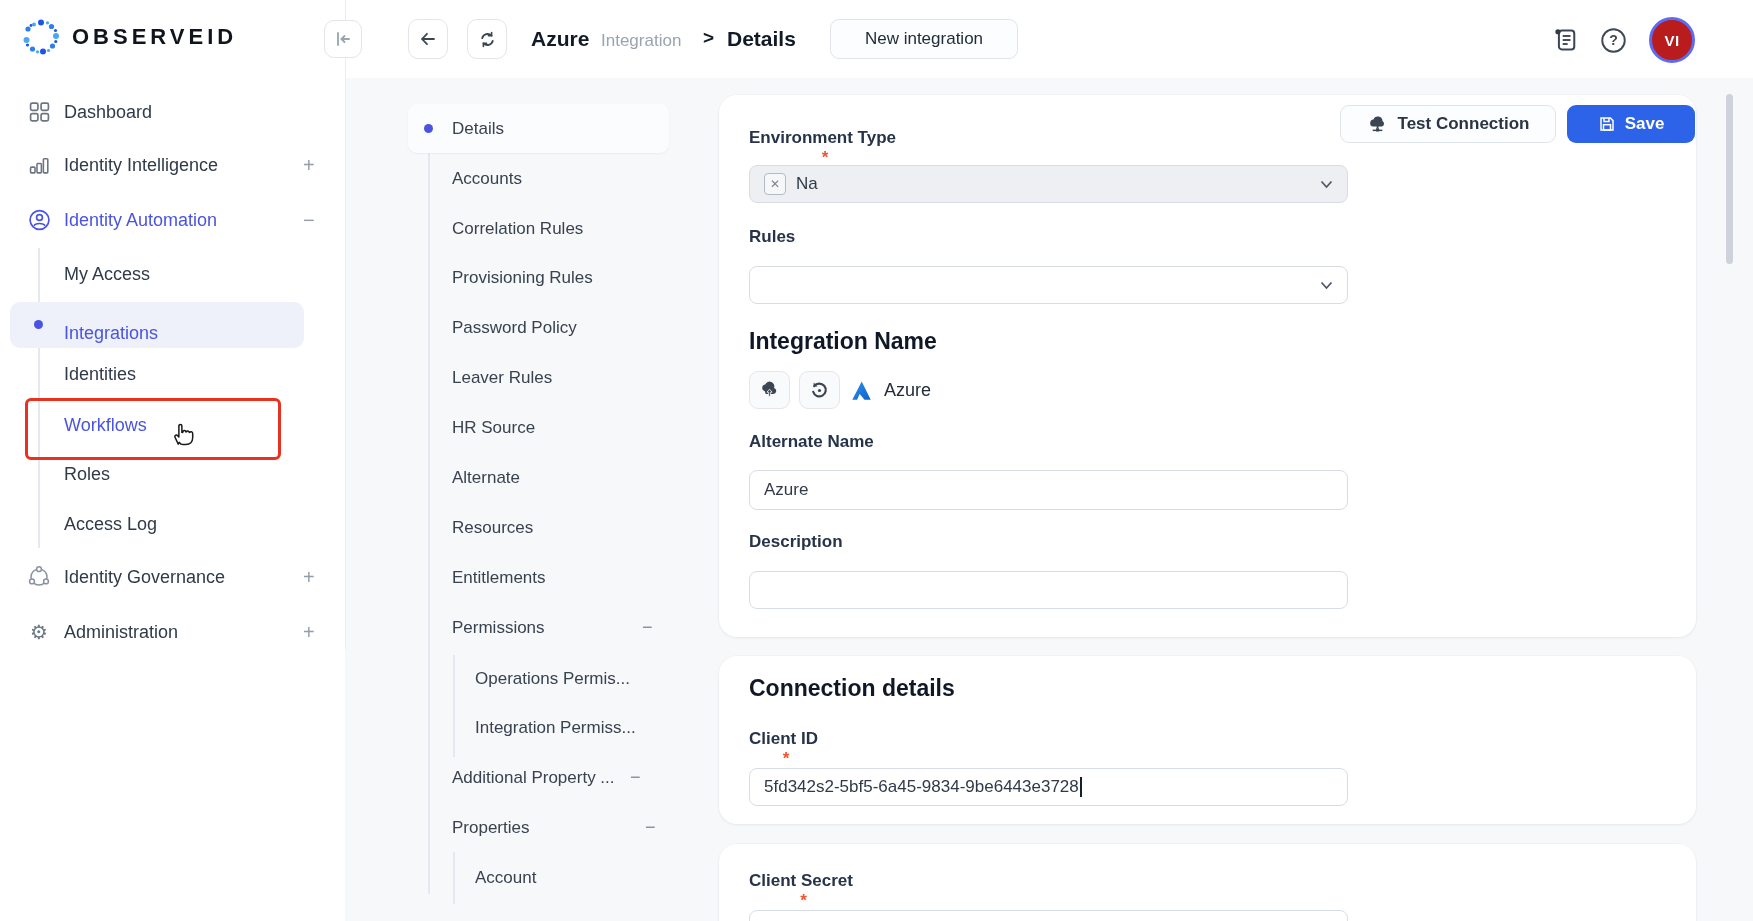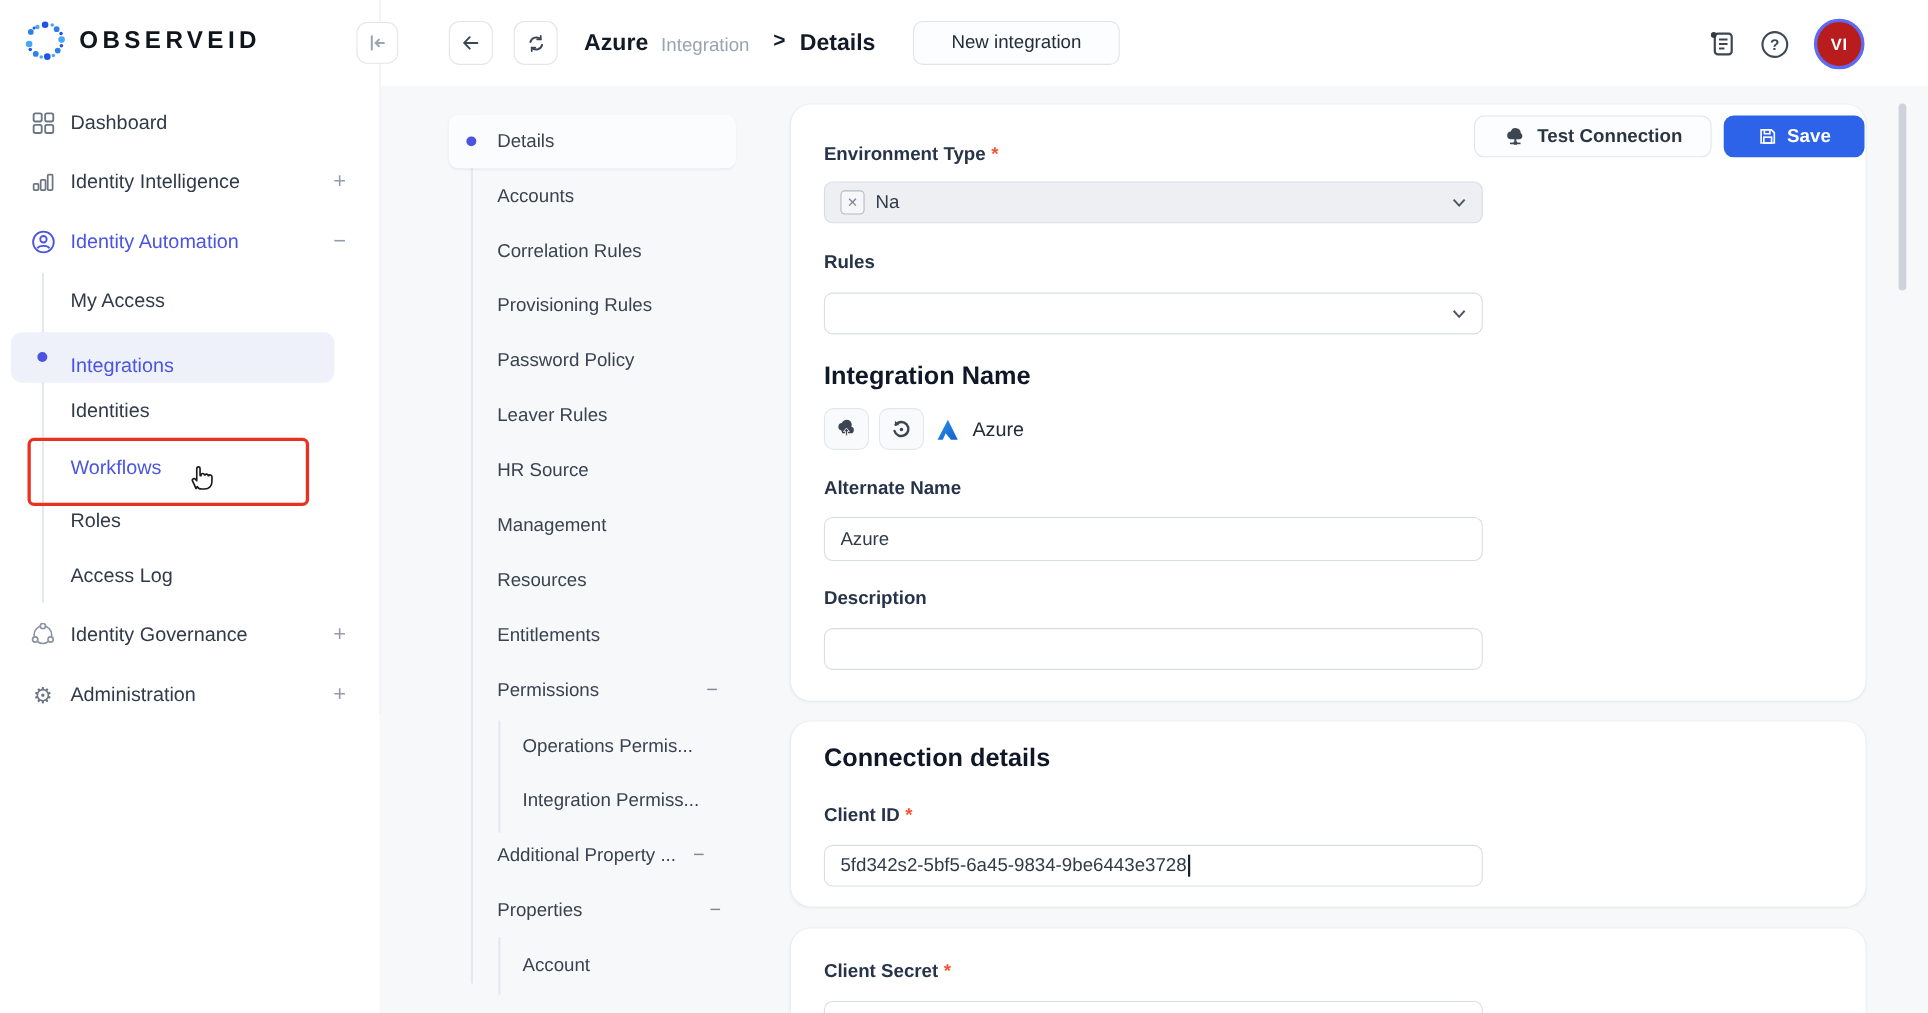--- a/index.html
+++ b/index.html
@@ -27,21 +27,21 @@
   .btn-outline{position:absolute;display:flex;align-items:center;justify-content:center;gap:9px;
                border:1px solid #e1e5ea;border-radius:9px;background:#fcfdfe;box-sizing:border-box;
                font-size:17px;color:#222c3a;}
   
   .main-bg{left:345px;top:78px;width:1408px;height:843px;background:#f7f8fa;}
   .sn-item{position:absolute;height:24px;display:flex;align-items:center;font-size:17px;color:#39424f;white-space:nowrap;}
   .sn-toggle{position:absolute;font-size:18px;color:#7e8795;}
   .pill-sub{left:408px;top:104px;width:261px;height:49px;background:#fbfcfe;border-radius:9px;box-shadow:0 1px 2px rgba(16,24,40,.05);}
   .card{position:absolute;left:719px;width:977px;background:#fff;border-radius:18px;
         box-shadow:0 1px 3px rgba(16,24,40,.06),0 0 0 1px rgba(16,24,40,.015);}
-  .flabel{position:absolute;left:30px;height:24px;display:flex;align-items:center;font-size:17px;font-weight:700;color:#273349;}
+  .flabel{position:absolute;left:30px;height:24px;display:flex;align-items:center;font-size:17px;font-weight:700;color:#273349;flex-direction:column;}
   .req{color:#f4512c;margin-left:5px;font-weight:700;}
   .heading{position:absolute;left:30px;font-size:23px;font-weight:700;color:#101828;}
   .field{position:absolute;left:30px;width:599px;height:38px;border:1px solid #d8dde5;border-radius:8px;background:#fff;
          display:flex;align-items:center;padding:0 14px;box-sizing:border-box;font-size:17px;color:#303a48;}
   .field.grey{background:#edeff3;}
   input.field{outline:none;font-family:"Liberation Sans",sans-serif;}
   .chev{margin-left:auto;display:flex;}
   .chip-x{width:22px;height:22px;border:1.5px solid #b4bbc6;border-radius:4px;display:flex;align-items:center;justify-content:center;
           font-size:12px;color:#7b8494;margin-right:10px;box-sizing:border-box;background:#f6f7f9;}
   .btn-sq{position:absolute;width:41px;height:38px;border:1px solid #e3e7ec;border-radius:9px;background:#f9fafc;
@@ -85,21 +85,21 @@
   <div class="sn-item" style="left:452px;top:316px;">
       <span>Password Policy</span>
     </div>
   <div class="sn-item" style="left:452px;top:366px;">
       <span>Leaver Rules</span>
     </div>
   <div class="sn-item" style="left:452px;top:416px;">
       <span>HR Source</span>
     </div>
   <div class="sn-item" style="left:452px;top:466px;">
-      <span>Management</span>
+      <span>Alternate</span>
     </div>
   <div class="sn-item" style="left:452px;top:516px;">
       <span>Resources</span>
     </div>
   <div class="sn-item" style="left:452px;top:566px;">
       <span>Entitlements</span>
     </div>
   <div class="sn-item" style="left:452px;top:616px;">
       <span>Permissions</span>
     </div>

